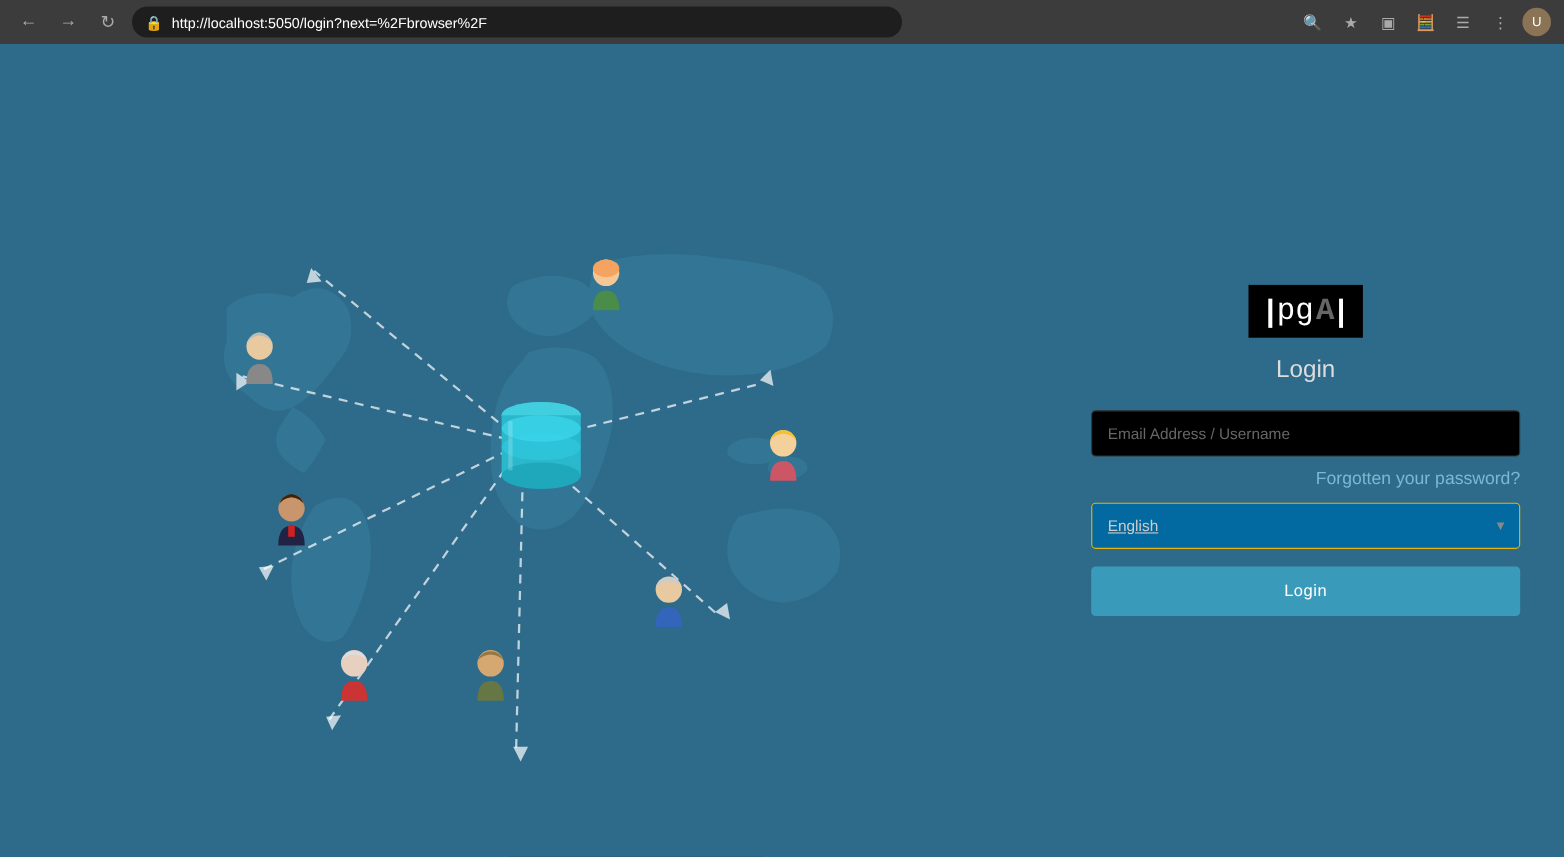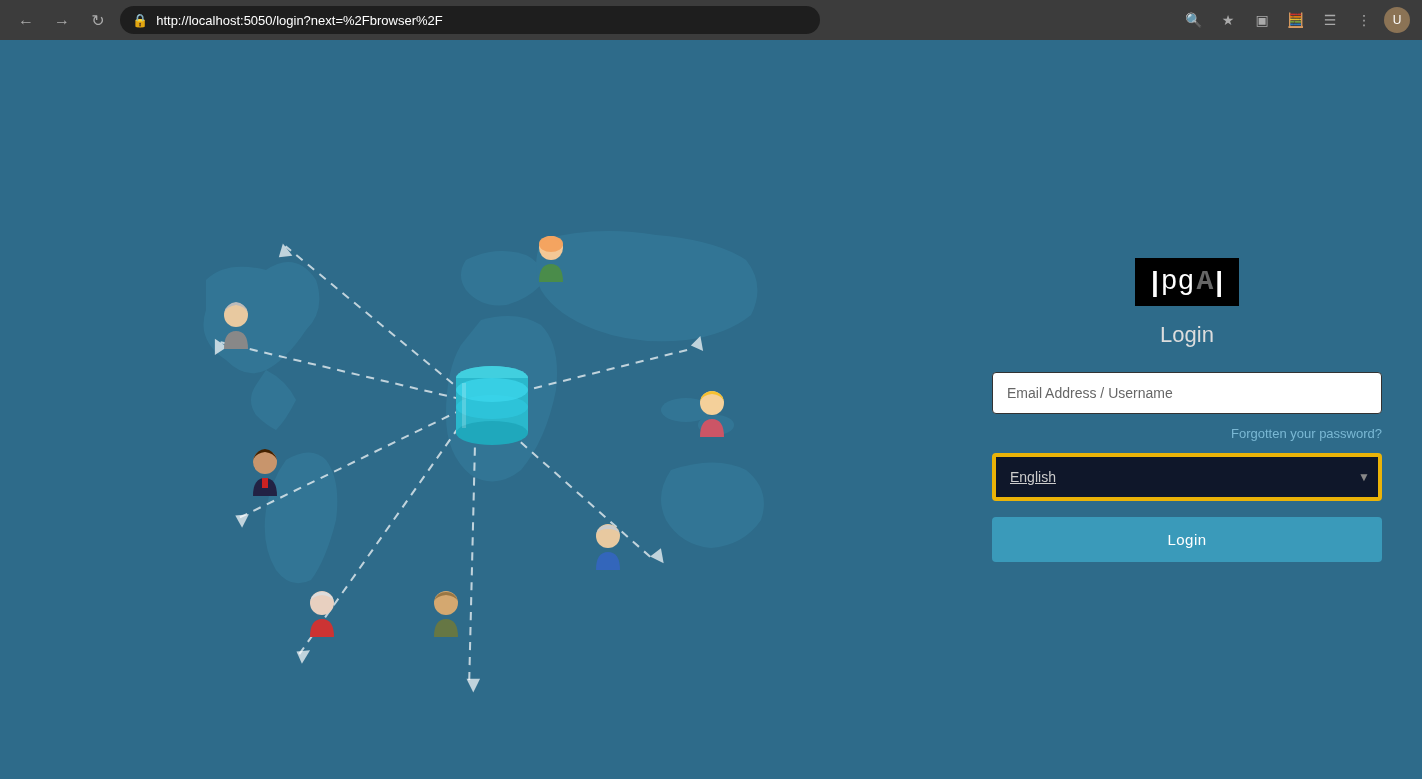--- a/index.html
+++ b/index.html
@@ -177,53 +177,53 @@
     }
 
     .form-group {
       width: 100%;
       margin-bottom: 12px;
     }
 
     .form-input {
       width: 100%;
       padding: 12px 14px;
-      background: #ffffff;
+      background: #000000;
       border: 1px solid #333;
       border-radius: 4px;
       color: #888;
       font-size: 14px;
       outline: none;
     }
 
     .form-input::placeholder {
       color: #666;
     }
 
     .forgot-password-link {
       display: block;
       text-align: right;
       color: #7ab8d4;
-      font-size: 13px;
+      font-size: 16px;
       text-decoration: none;
       margin-bottom: 12px;
       width: 100%;
     }
 
     .language-select-wrapper {
       width: 100%;
       position: relative;
       margin-bottom: 16px;
     }
 
     .language-select {
       width: 100%;
       padding: 12px 14px;
-      background: #0f172a;
-      border: 4px solid #eab308;
+      background: #0369a1;
+      border: 1px solid #eab308;
       border-radius: 4px;
       color: #ccc;
       font-size: 14px;
       outline: none;
       appearance: none;
       cursor: pointer;
       text-decoration: underline;
     }
 
     .select-arrow {

